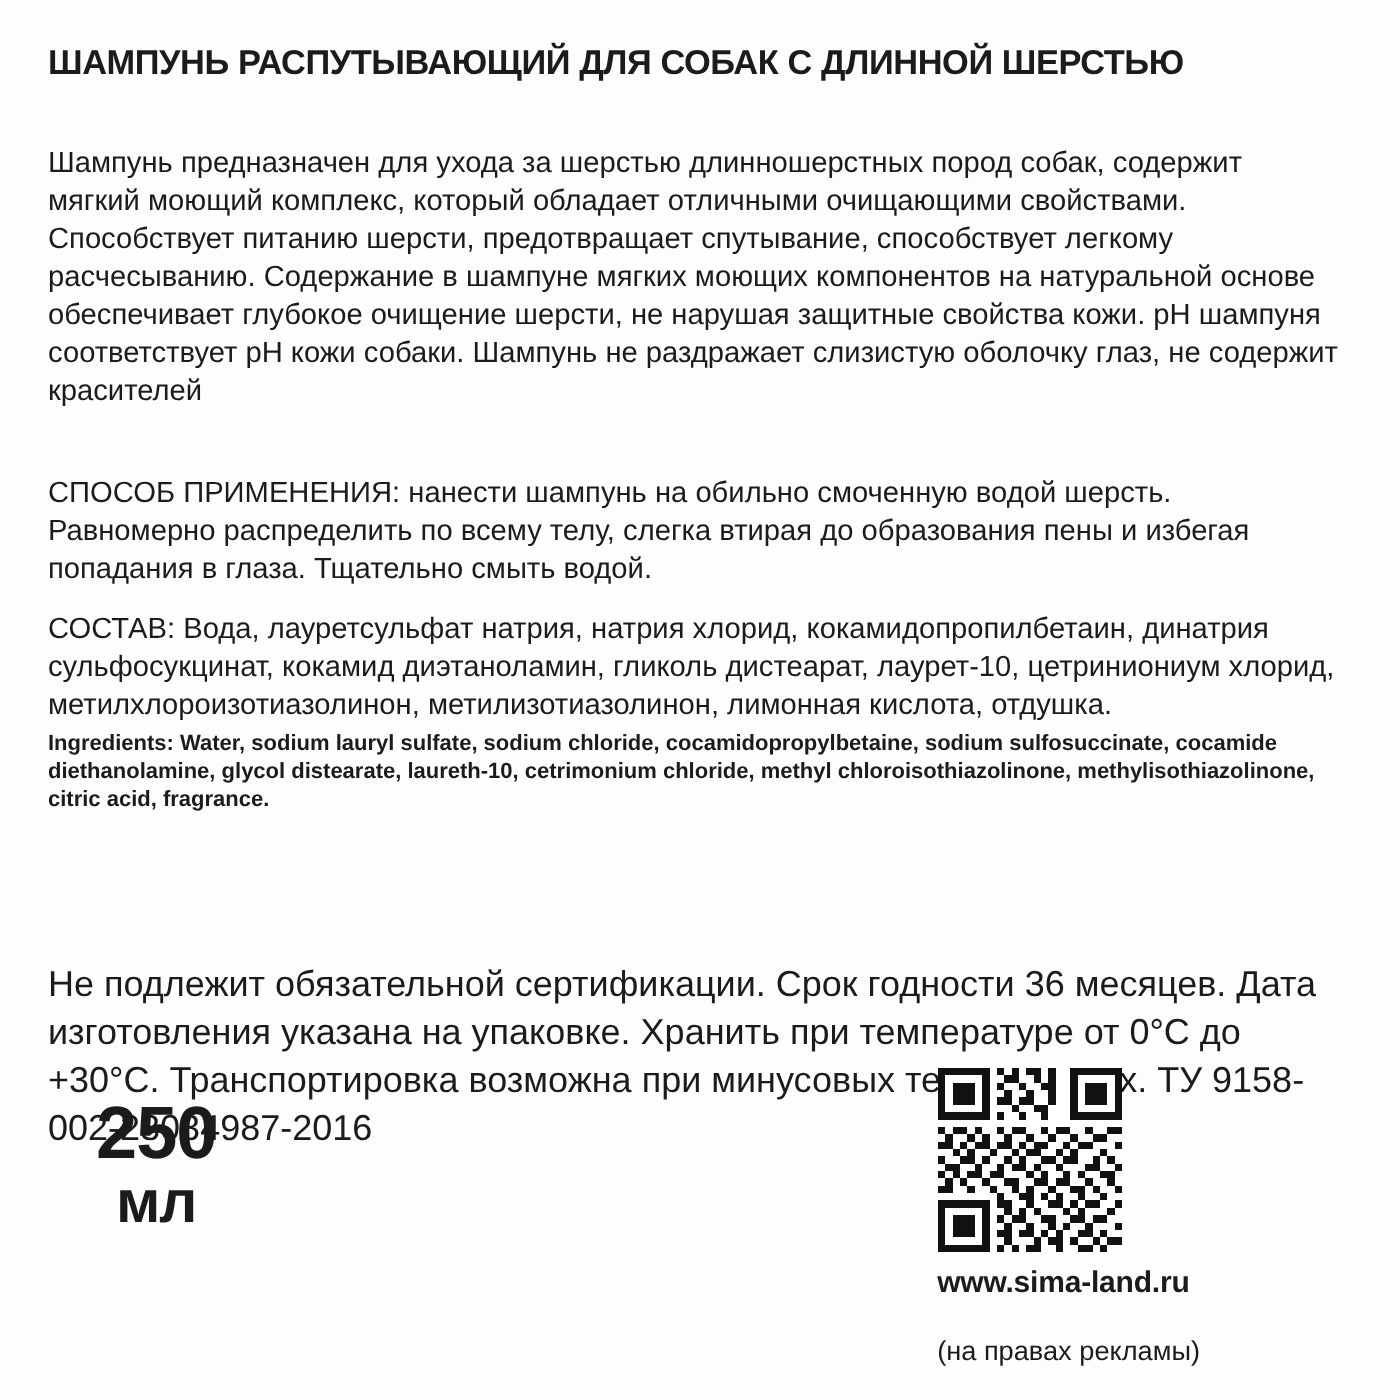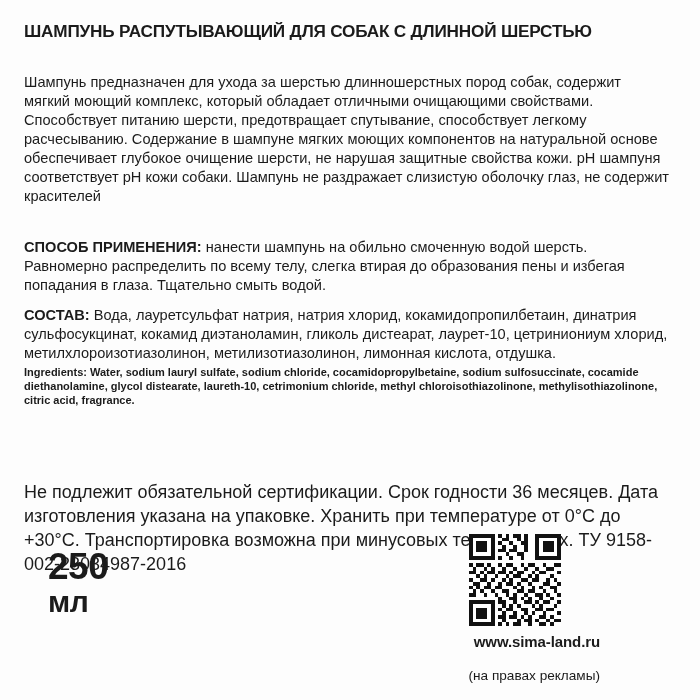--- a/index.html
+++ b/index.html
@@ -33,21 +33,21 @@
     font-size: 14.6px;
     line-height: 1.30;
     margin: 0 0 2px 0;
     text-align: left;
   }
   .block {
     margin-bottom: 11px;
     margin-top: 32px;
   }
   .lead {
-    font-weight: bold;
+    font-weight: normal;
   }
   .ingredients-en {
     font-size: 11px;
     line-height: 1.30;
     margin: 0;
     font-weight: bold;
   }
   .spacer-big {
     height: 74px;
   }
@@ -70,26 +70,27 @@
     top: 14px;
     font-size: 37px;
     font-weight: bold;
     line-height: 1.02;
     letter-spacing: -0.5px;
   }
   .volume .unit {
     display: block;
     font-size: 30px;
     line-height: 1.05;
+    text-align: center;
   }
   .qr-wrap {
     position: absolute;
     right: 70px;
     top: 0px;
-    text-align: right;
+    text-align: left;
   }
   .qr {
     width: 92px;
     height: 92px;
     display: block;
     image-rendering: pixelated;
   }
   .site {
     margin-top: 7px;
     font-size: 15px;

